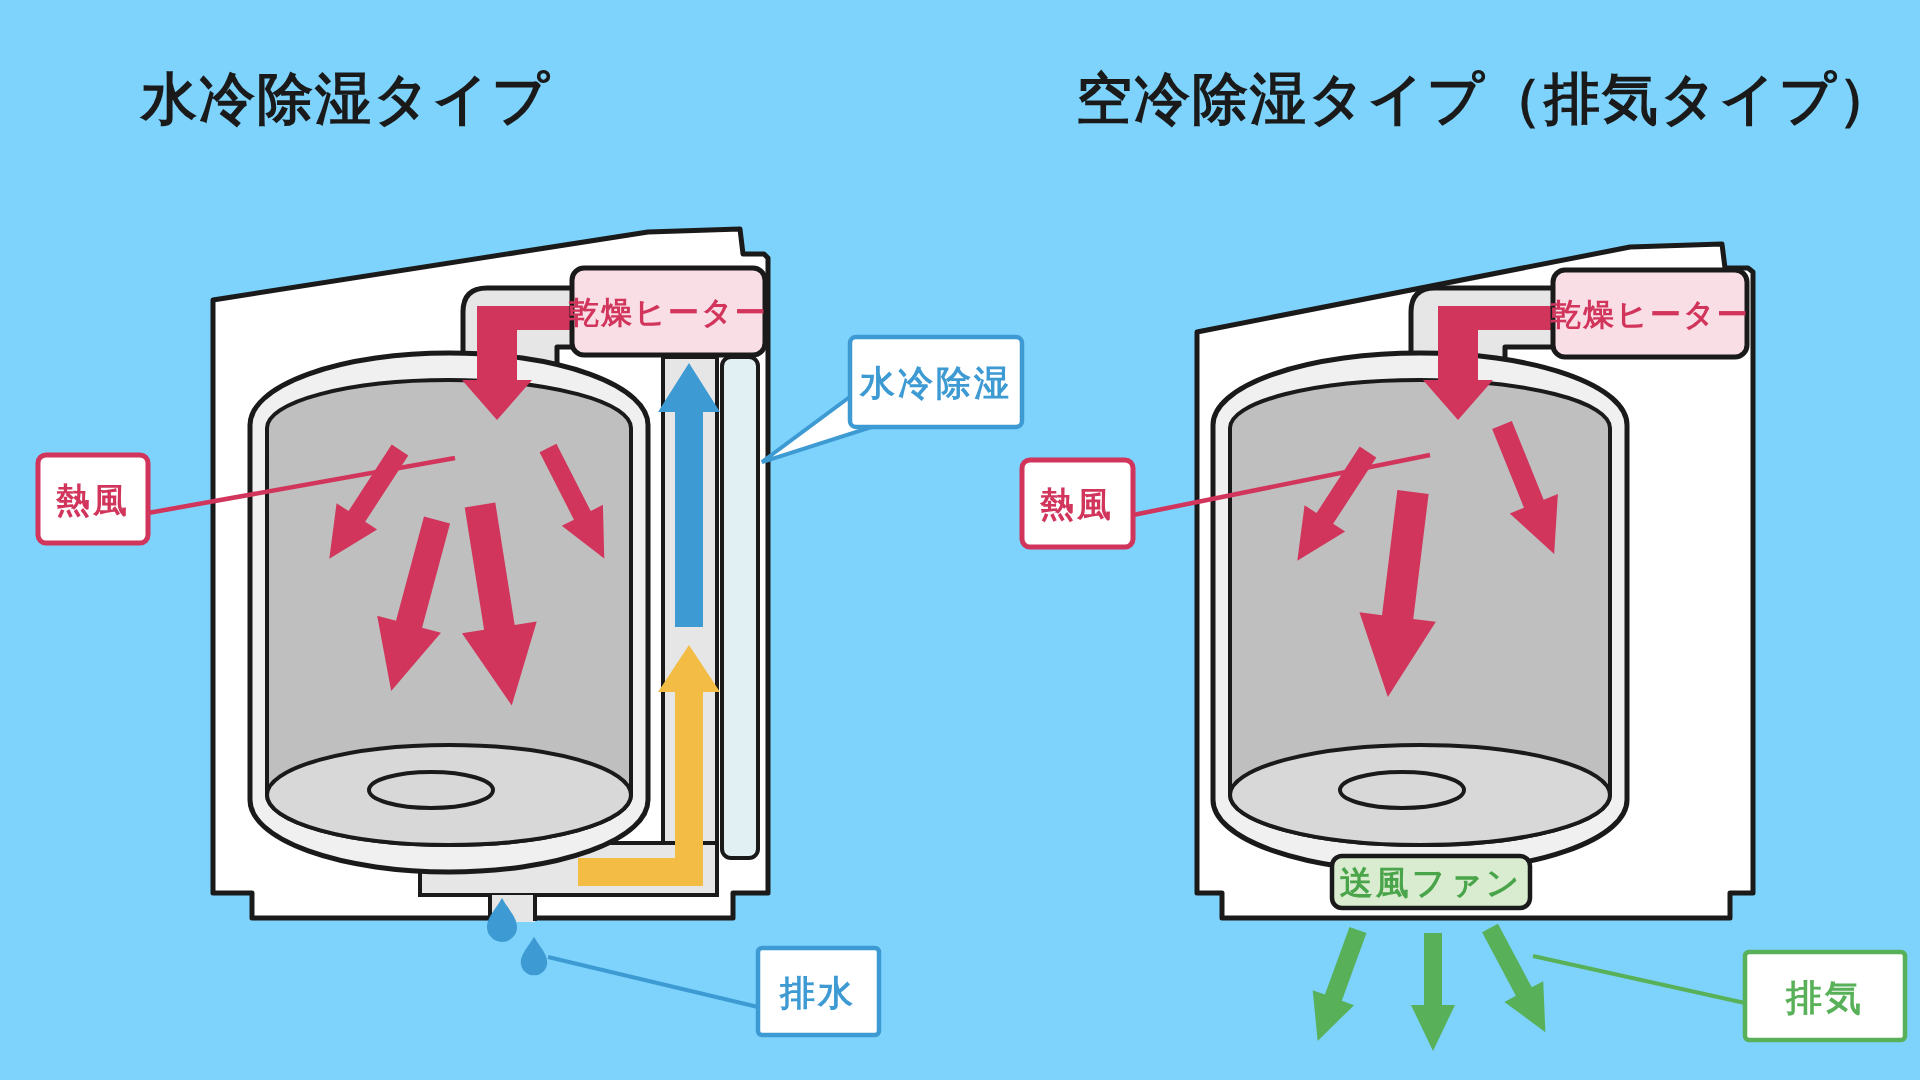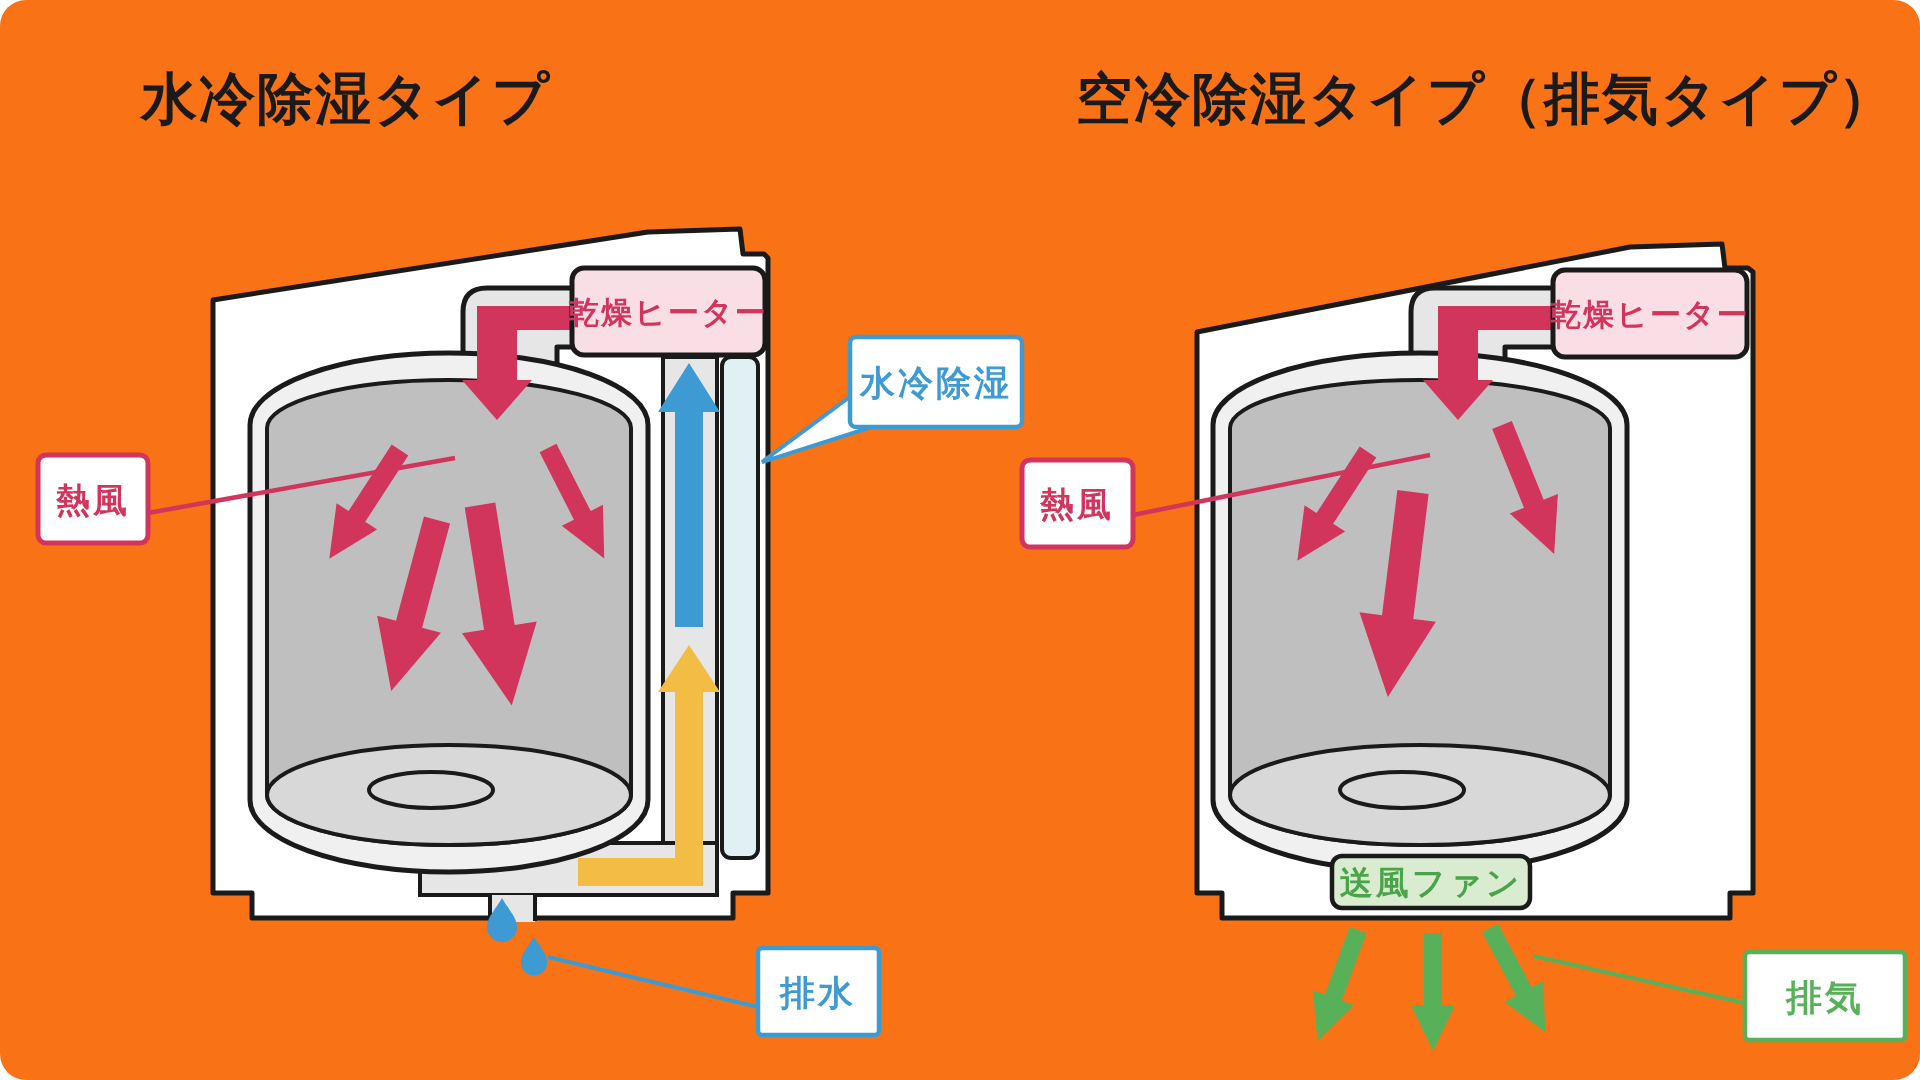--- a/index.html
+++ b/index.html
@@ -1,17 +1,17 @@
 <!DOCTYPE html>
 <html><head>
 <meta charset="utf-8">
 <style>
   html,body{margin:0;padding:0;background:#ffffff;}
-  .stage{position:relative;width:1920px;height:1080px;background:#f97316;overflow:hidden;
-         font-family:"Liberation Sans","DejaVu Sans",sans-serif;border-radius:26px;}
+  .stage{position:relative;width:1920px;height:1080px;background:#7dd3fc;overflow:hidden;
+         font-family:"Liberation Sans","DejaVu Sans",sans-serif;}
   svg{display:block}
   text{font-family:"Liberation Sans","DejaVu Sans",sans-serif;font-weight:bold;}
   .title{font-size:56px;fill:#1a1a1a;letter-spacing:2px;}
   .crimsonT{font-size:31px;fill:#d2355c;letter-spacing:2px;}
   .hotairT{font-size:34px;fill:#d2355c;letter-spacing:3px;}
   .blueT{font-size:35px;fill:#3d9ad2;letter-spacing:3px;}
   .greenT{font-size:33px;fill:#4aa44a;letter-spacing:3px;}
 </style>
 </head>
 <body>

